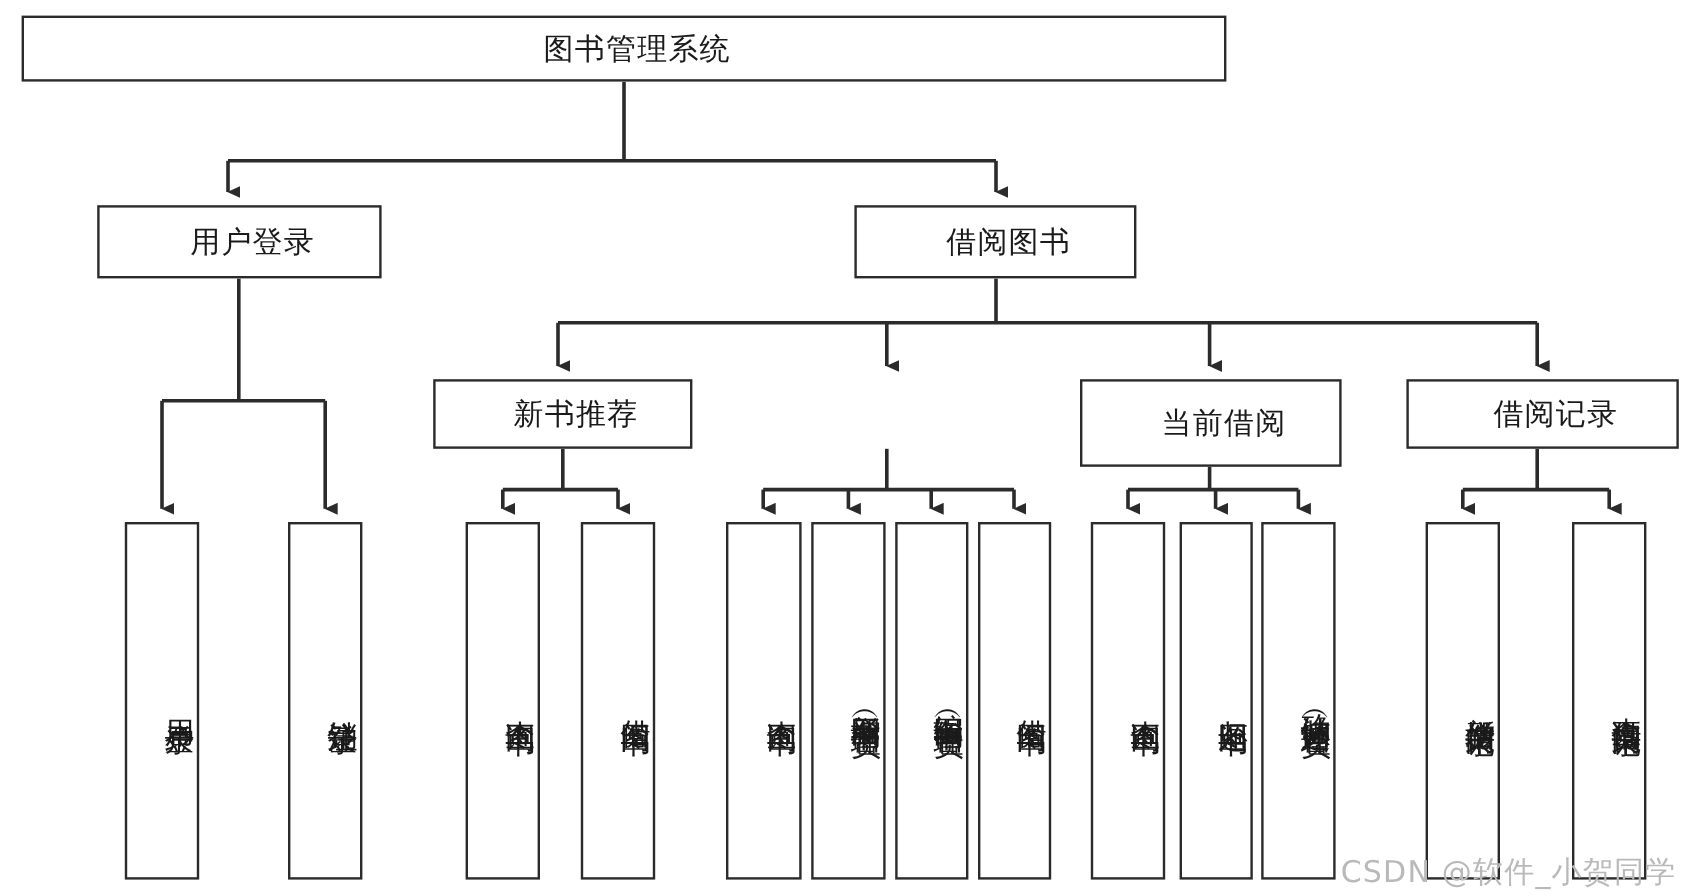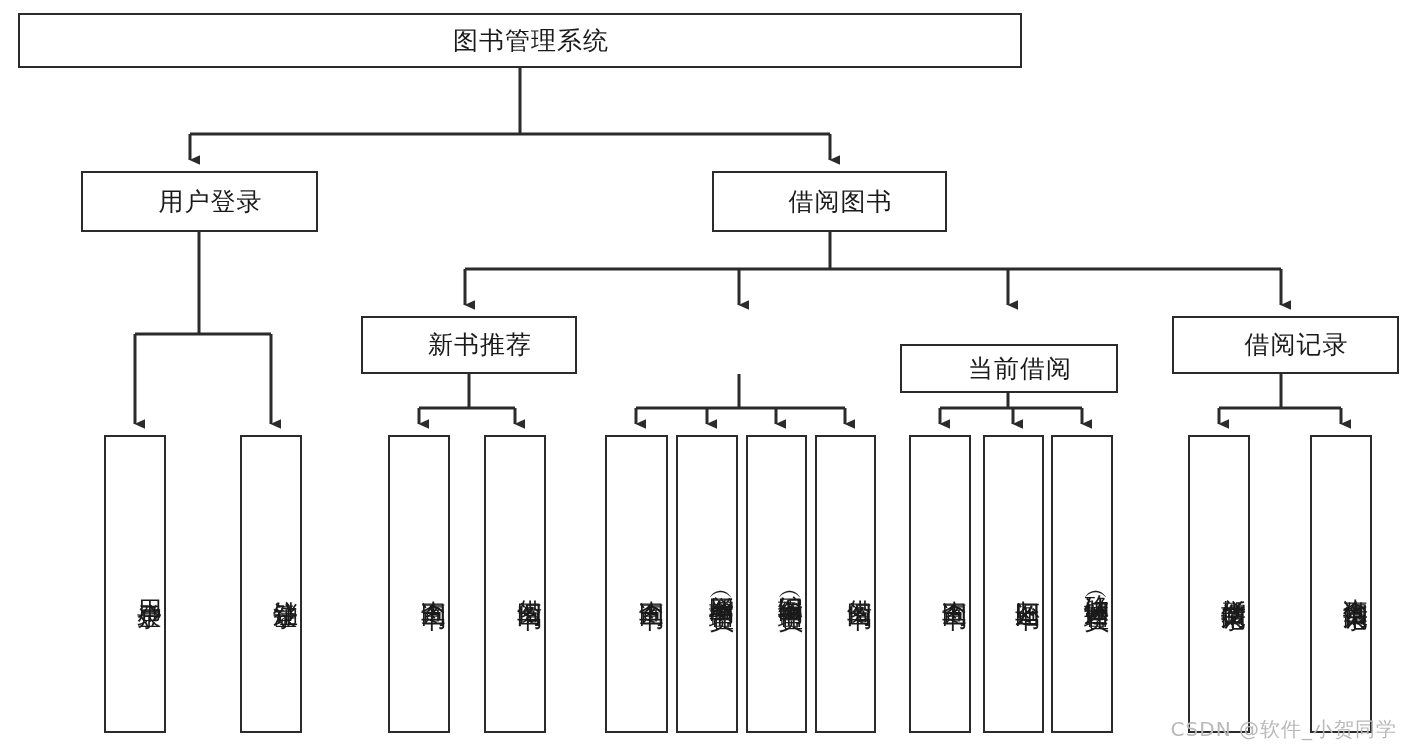--- a/index.html
+++ b/index.html
@@ -51,21 +51,21 @@
     letter-spacing: 2px;
     padding-top: 6px;
     padding-bottom: 6px;
     align-items: flex-start;
     justify-content: center;
   }
   .watermark {
     position: absolute;
     right: 8px;
     bottom: 4px;
-    font-size: 20px;
+    font-size: 25px;
     color: #b9b9b9;
     letter-spacing: 1px;
     z-index: 5;
     white-space: nowrap;
     font-family: "DejaVu Sans", "Liberation Sans", sans-serif;
   }
 </style>
 </head>
 <body>
 
@@ -120,21 +120,21 @@
       <path d="M 1341 408 L 1341 424" marker-end="url(#arrow)"></path>
     </g>
   </svg>
 
   <div class="node horiz" id="node-root" style="left: 18px; top: 13px; width: 1004px; height: 55px;">图书管理系统</div>
 
   <div class="node horiz" style="left: 81px; top: 171px; width: 237px; height: 61px;">用户登录</div>
   <div class="node horiz" style="left: 712px; top: 171px; width: 235px; height: 61px;">借阅图书</div>
 
   <div class="node horiz" style="left: 361px; top: 316px; width: 216px; height: 58px;">新书推荐</div>
-  <div class="node horiz" style="left: 900px; top: 316px; width: 218px; height: 49px; margin-top: 28px;">当前借阅</div>
+  <div class="node horiz" style="left: 900px; top: 316px; width: 218px; height: 73px;">当前借阅</div>
   <div class="node horiz" style="left: 1172px; top: 316px; width: 227px; height: 58px;">借阅记录</div>
 
   <div class="node vert" style="left: 104px; top: 435px; width: 62px; height: 298px;">用户登录</div>
   <div class="node vert" style="left: 240px; top: 435px; width: 62px; height: 298px;">注销登录</div>
   <div class="node vert" style="left: 388px; top: 435px; width: 62px; height: 298px;">查询图书</div>
   <div class="node vert" style="left: 484px; top: 435px; width: 62px; height: 298px;">借阅图书</div>
   <div class="node vert" style="left: 605px; top: 435px; width: 63px; height: 298px;">查询图书</div>
   <div class="node vert" style="left: 676px; top: 435px; width: 62px; height: 298px;">新增图书（管理员）</div>
   <div class="node vert" style="left: 746px; top: 435px; width: 61px; height: 298px;">编辑图书（管理员）</div>
   <div class="node vert" style="left: 815px; top: 435px; width: 61px; height: 298px;">借阅图书</div>

